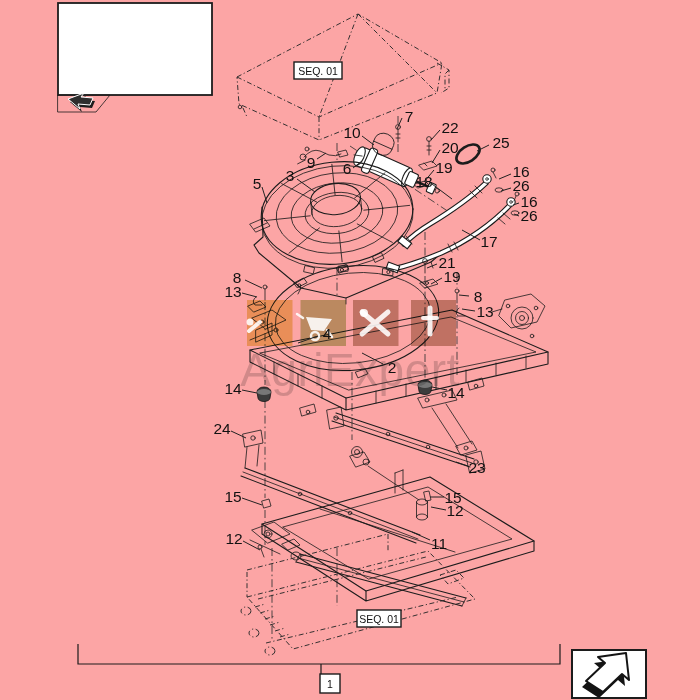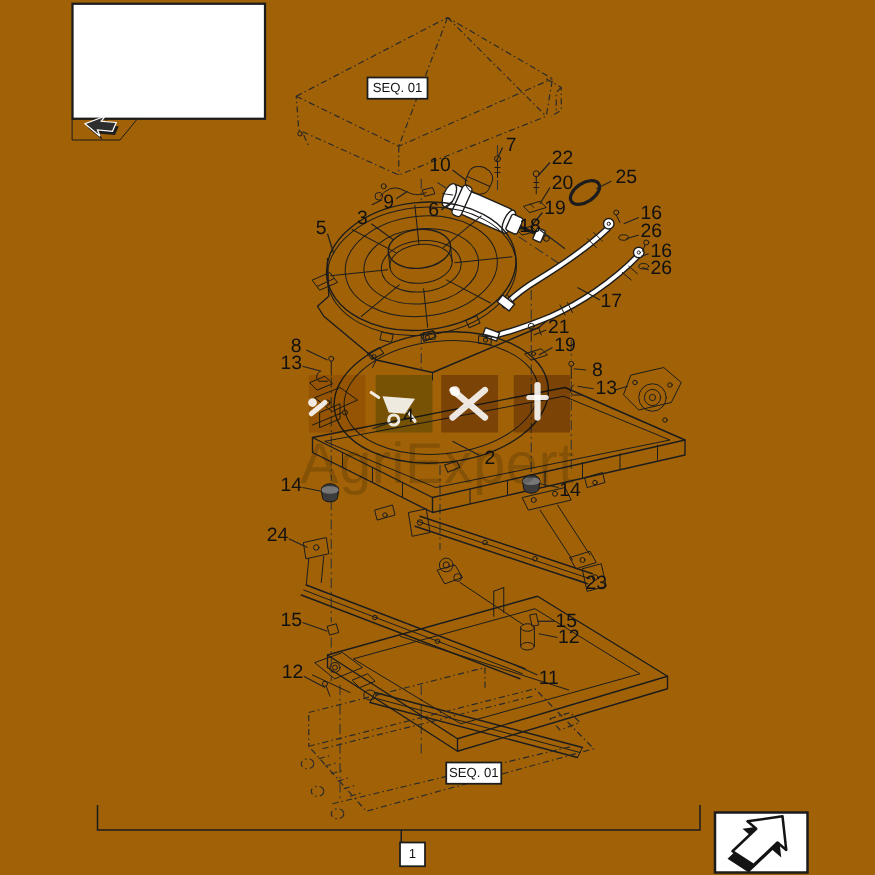--- a/index.html
+++ b/index.html
@@ -1,16 +1,16 @@
 <!DOCTYPE html>
 <html><head>
 <meta charset="utf-8">
 <style>
   html,body{margin:0;padding:0;background:#fff;}
-  .stage{width:700px;height:700px;position:relative;background:#a16207;overflow:hidden;}
+  .stage{width:700px;height:700px;position:relative;background:#fca5a5;overflow:hidden;}
   svg{display:block;}
   .ln{fill:none;stroke:#1c1c1c;stroke-width:1.1;stroke-linejoin:round;stroke-linecap:round;}
   .lt{fill:none;stroke:#1c1c1c;stroke-width:.8;stroke-linejoin:round;stroke-linecap:round;}
   .fw{fill:#fff;stroke:#1c1c1c;stroke-width:1.1;stroke-linejoin:round;}
   .dk{fill:#3c3c3c;stroke:#141414;stroke-width:.8;}
   .ph{fill:none;stroke:#2a2a2a;stroke-width:.95;stroke-dasharray:5 2.5 1.2 2.5;stroke-linejoin:round;}
   .cl{fill:none;stroke:#333;stroke-width:.85;stroke-dasharray:8 3 1.6 3;}
   .hose-o{fill:none;stroke:#1c1c1c;stroke-width:5.4;stroke-linecap:round;}
   .hose-i{fill:none;stroke:#fff;stroke-width:3.1;stroke-linecap:round;}
   .lbl{font:15.5px "Liberation Sans",sans-serif;fill:#111;}

